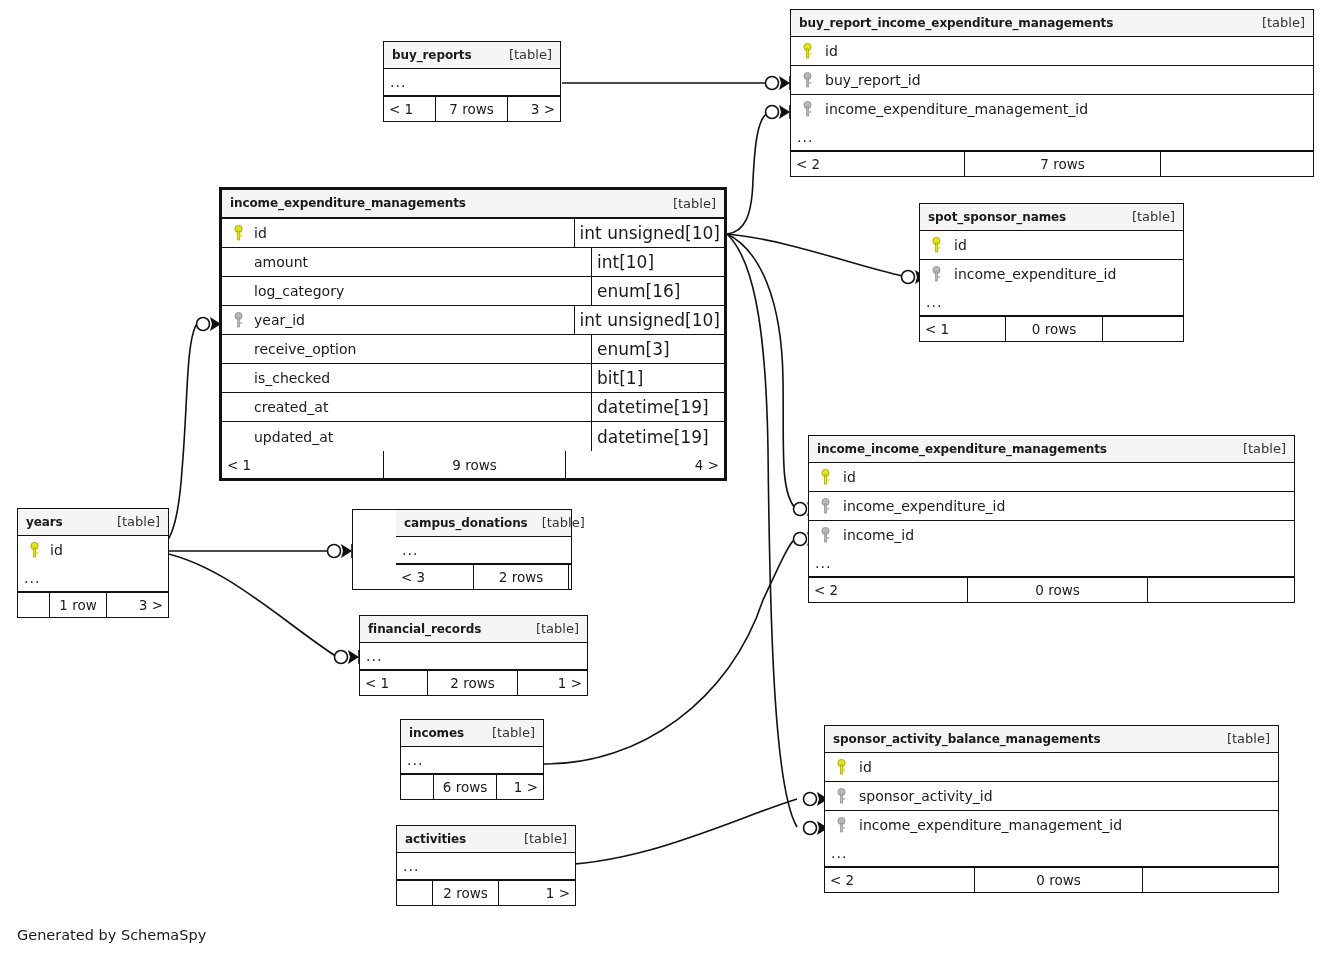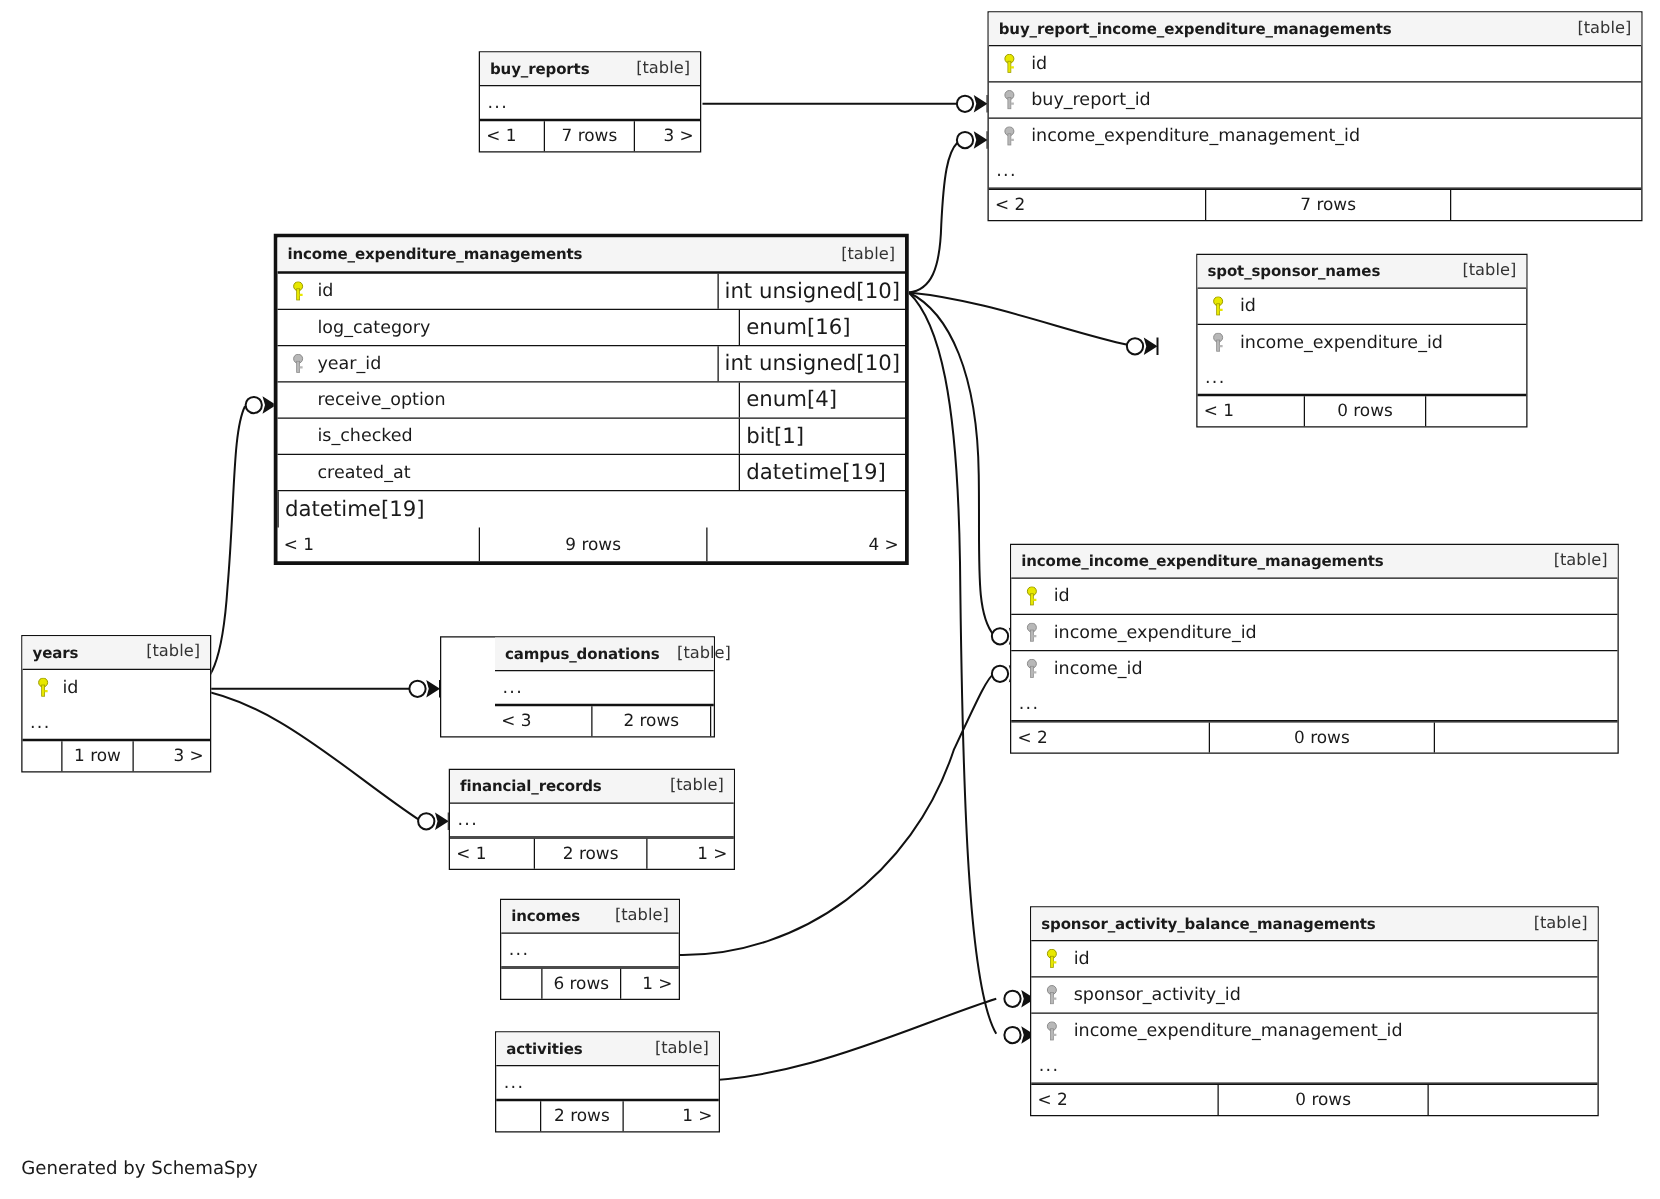--- a/index.html
+++ b/index.html
@@ -308,20 +308,27 @@
                 <rect x="6.7" y="10" width="2.4" height="1.8" fill="#e8e800"></rect>
               </svg>
           </span>
           <span class="rlabel">id</span>
         </span>
         <span class="rtype" style="flex:0 0 133px;">int unsigned[10]</span>
       </div>
       <div class="row">
         <span class="rname">
             <span class="keyslot"></span>
+          <span class="rlabel">amount</span>
+        </span>
+        <span class="rtype" style="flex:0 0 133px;">int[10]</span>
+      </div>
+      <div class="row">
+        <span class="rname">
+            <span class="keyslot"></span>
           <span class="rlabel">log_category</span>
         </span>
         <span class="rtype" style="flex:0 0 133px;">enum[16]</span>
       </div>
       <div class="row">
         <span class="rname">
           <span class="keyslot">
             <svg class="key" width="11" height="17" viewBox="0 0 11 17">
                 <circle cx="5.5" cy="4" r="3.6" fill="#b8b8b8" stroke="#8c8c8c" stroke-width="0.8"></circle>
                 <rect x="4.3" y="6" width="2.4" height="9" fill="#b8b8b8" stroke="#8c8c8c" stroke-width="0.6"></rect>
@@ -330,48 +337,52 @@
           </span>
           <span class="rlabel">year_id</span>
         </span>
         <span class="rtype" style="flex:0 0 133px;">int unsigned[10]</span>
       </div>
       <div class="row">
         <span class="rname">
             <span class="keyslot"></span>
           <span class="rlabel">receive_option</span>
         </span>
-        <span class="rtype" style="flex:0 0 133px;">enum[4]</span>
+        <span class="rtype" style="flex:0 0 133px;">enum[3]</span>
       </div>
       <div class="row">
         <span class="rname">
             <span class="keyslot"></span>
           <span class="rlabel">is_checked</span>
         </span>
         <span class="rtype" style="flex:0 0 133px;">bit[1]</span>
       </div>
       <div class="row">
         <span class="rname">
             <span class="keyslot"></span>
           <span class="rlabel">created_at</span>
         </span>
         <span class="rtype" style="flex:0 0 133px;">datetime[19]</span>
       </div>
       <div class="row" style="border-bottom-width:2px;">
+        <span class="rname">
+            <span class="keyslot"></span>
+          <span class="rlabel">updated_at</span>
+        </span>
         <span class="rtype" style="flex:0 0 133px;">datetime[19]</span>
       </div>
     </div>
     <div class="tbl-footer" style="height:27px;">
       <div class="fcell left" style="flex:0 0 162px;">&lt; 1</div>
       <div class="fcell center" style="flex:0 0 182px;">9 rows</div>
       <div class="fcell right" style="flex:1 1 auto;">4 &gt;</div>
     </div>
   </div>
 
-  <div class="table-node" style="left:957px; top:203px; width:265px;">
+  <div class="table-node" style="left:919px; top:203px; width:265px;">
     <div class="tbl-header">
       <span class="tbl-name">spot_sponsor_names</span>
       <span class="tbl-tag">[table]</span>
     </div>
     <div class="tbl-rows">
       <div class="row">
         <span class="rname">
           <span class="keyslot">
             <svg class="key" width="11" height="17" viewBox="0 0 11 17">
                 <circle cx="5.5" cy="4" r="3.6" fill="#e8e800" stroke="#9a9a00" stroke-width="0.8"></circle>

